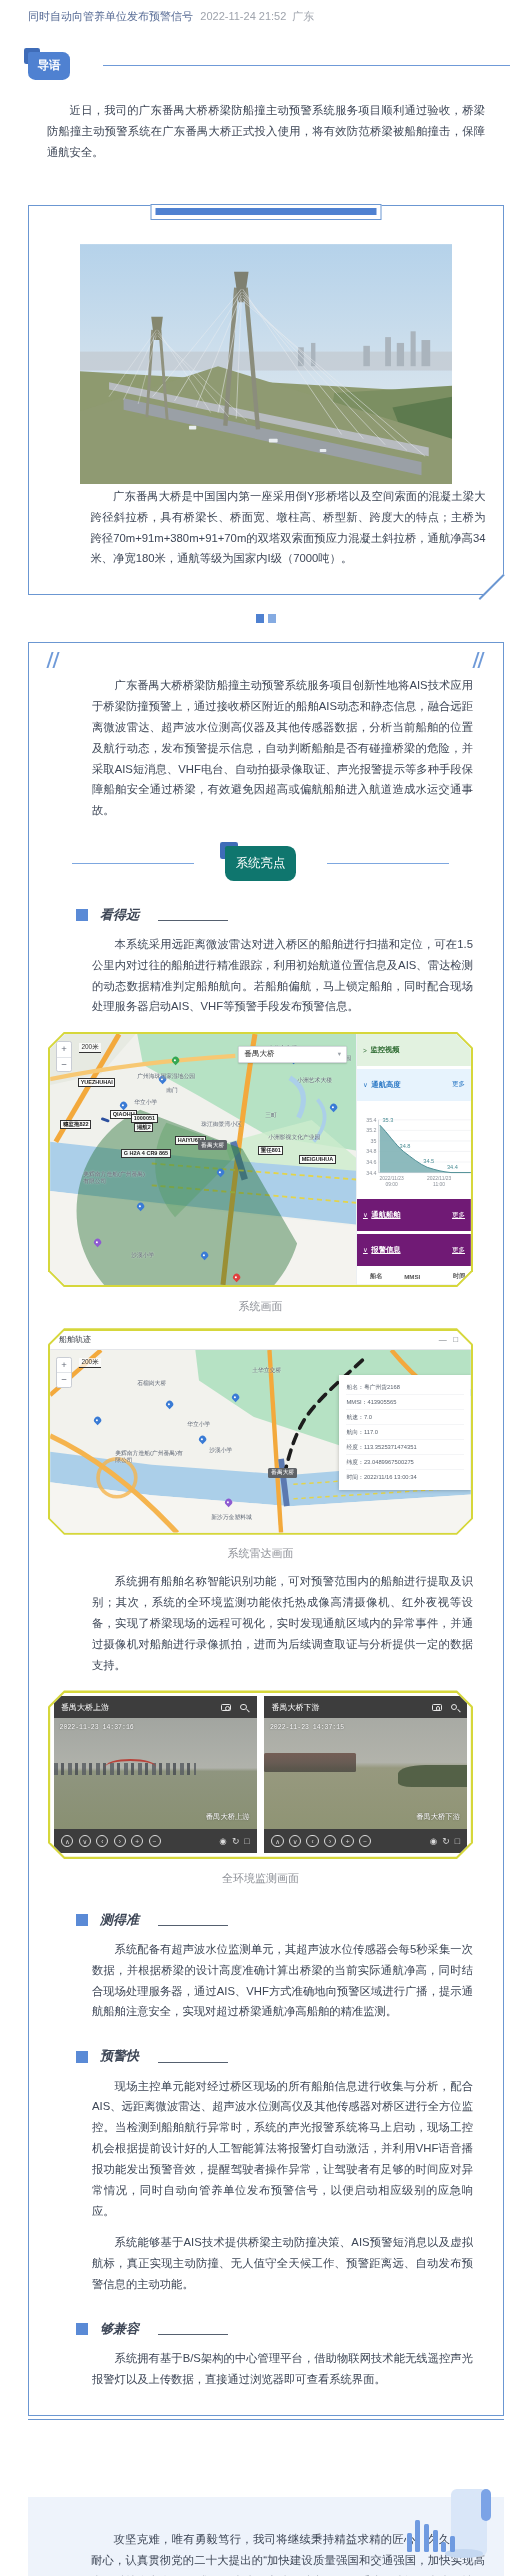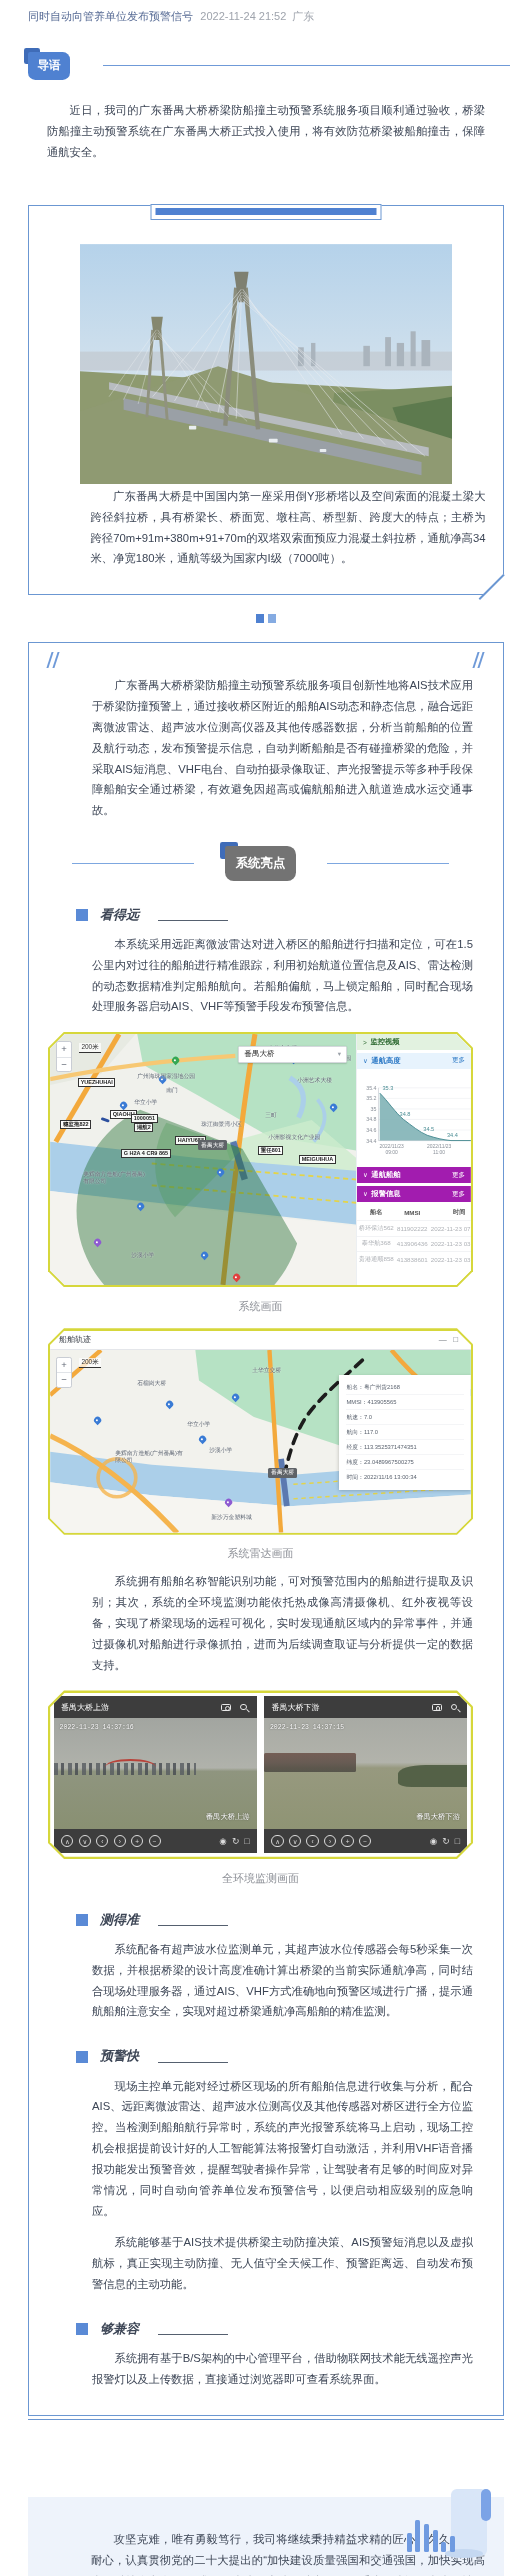--- a/index.html
+++ b/index.html
@@ -46,21 +46,21 @@
   .box2-bottom { margin:0 28px; height:5.8px; border-top:1.5px solid #6b97d2; border-bottom:1.5px solid #6b97d2; }
   .qmark { position:absolute; top:8.7px; display:flex; gap:3.6px; }
   .qmark.l { left:20.4px; } .qmark.r { right:20.4px; }
   .qmark i { width:2.2px; height:16px; background:#6f9ad8; transform:skewX(-18deg); }
 
   
   .hl-row { display:flex; align-items:center; justify-content:center; margin:25px 0 7.3px 0; }
   .hl-line { width:122px; height:0.7px; background:#7da7e0; }
   .hl-badge-wrap { position:relative; margin:0 31px; }
   .hl-badge-wrap::before { content:""; position:absolute; left:-4.4px; top:-4.4px; width:17.5px; height:17.5px; background:#3f6cb8; border-radius:2.2px; }
-  .hl-badge { position:relative; display:inline-block; background:#737373; color:#fff; font-weight:bold; font-size:12.4px; padding:8.7px 11px; border-radius:2.2px 8.7px 8.7px 8.7px; }
+  .hl-badge { position:relative; display:inline-block; background:#0f766e; color:#fff; font-weight:normal; font-size:12.4px; padding:8.7px 11px; border-radius:2.2px 8.7px 8.7px 8.7px; }
 
   
   .sec-head { display:flex; align-items:flex-end; margin:25px 0 4.4px 28px;font-style:italic; }
   .sec-head .bullet { width:12.4px; height:12.4px; background:#5a8ad6; margin:0 11.6px 2.2px 0; }
   .sec-head .t { font-size:13px; font-weight:bold; color:#3d4656; }
   .sec-head .uline { display:inline-block; width:70px; height:0.7px; background:#55606f; margin:0 0 2.9px 19px; }
   .sec-text { margin-top:10.2px; }
 
   
   .shot { margin:14.5px 0 0 0; background:#d6d73b; padding:2.2px;
@@ -81,27 +81,27 @@
   .searchbox .sv { flex:1; font-size:7.6px; color:#333; white-space:nowrap; overflow:hidden; }
   .searchbox .caret { color:#9aa0a8; font-size:6.5px; }
   .pl { position:absolute; font-size:5.8px; color:#5c6470; white-space:nowrap; z-index:3; text-shadow:0 0 1.5px #fff; }
   .shiplabel { position:absolute; font-size:5.5px; font-weight:bold; color:#1c1c1c; background:rgba(255,255,255,.92); border:0.7px solid #333; padding:0 1.5px; line-height:7.3px; white-space:nowrap; z-index:4; }
   .bridgelabel { position:absolute; font-size:5.8px; color:#fff; background:#5f6368; border-radius:1.5px; padding:0.7px 2.9px; white-space:nowrap; z-index:4; }
   .poi { position:absolute; width:6.5px; height:6.5px; border-radius:50% 50% 50% 0; transform:rotate(-45deg); z-index:2; }
   .poi::after { content:""; position:absolute; left:2.2px; top:2.2px; width:2.2px; height:2.2px; border-radius:50%; background:#fff; }
   .poi.b { background:#3a7bd5; } .poi.g { background:#34a853; } .poi.p { background:#8e5bd1; } .poi.r { background:#e04040; }
 
   .panel { flex:1; background:#fff; border-left:0.7px solid #eceff2; font-size:7.3px; overflow:hidden; }
-  .pbar { display:flex; align-items:center; height:16px; padding:0 5.8px; margin-bottom:2.9px; }
+  .pbar { display:flex; align-items:center; height:32px; padding:0 5.8px; margin-bottom:2.9px; }
   .pbar .pt { flex:1; font-weight:bold; }
   .pbar .more { font-size:6.5px; cursor:pointer; }
   .pbar.green { background:#e2f2e0; color:#2f6b33; }
   .pbar.blue { background:#e7f3fd; color:#2b78c5; }
   .pbar.blue .more { color:#2b78c5; }
-  .pbar.orange { background:#a21caf; color:#fff; }
+  .pbar.orange { background:#701a75; color:#fff;text-decoration:underline; }
   .pbar.orange .more { color:#fff; }
   .pbar .arr { margin-right:3.6px; font-size:6.5px; }
   .chartbox { padding:1.5px 2.9px 2.9px 2.9px; }
   .alarm-table { width:100%; border-collapse:collapse; font-size:6.2px; }
   .alarm-table th { color:#555; font-weight:bold; padding:2.9px 1.5px; text-align:center; }
   .alarm-table td { color:#b0b3b8; padding:2.9px 1.5px; text-align:center; border-top:0.7px solid #f2f3f5; white-space:nowrap; }
 
   
   .radar-win { }
   .radar-title { display:flex; align-items:center; height:19px; background:#fff; border-bottom:0.7px solid #e4e6ea; padding:0 8.7px; }

